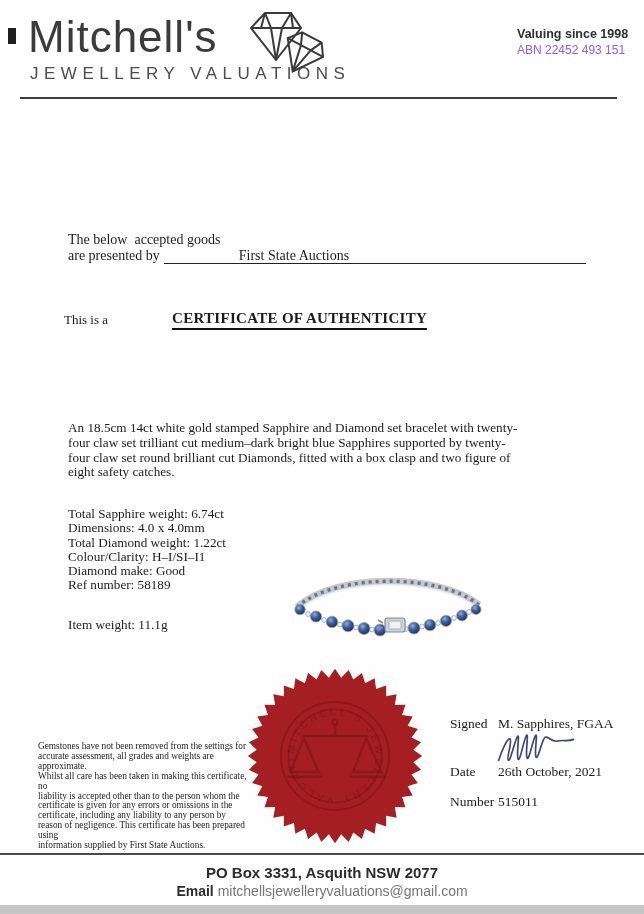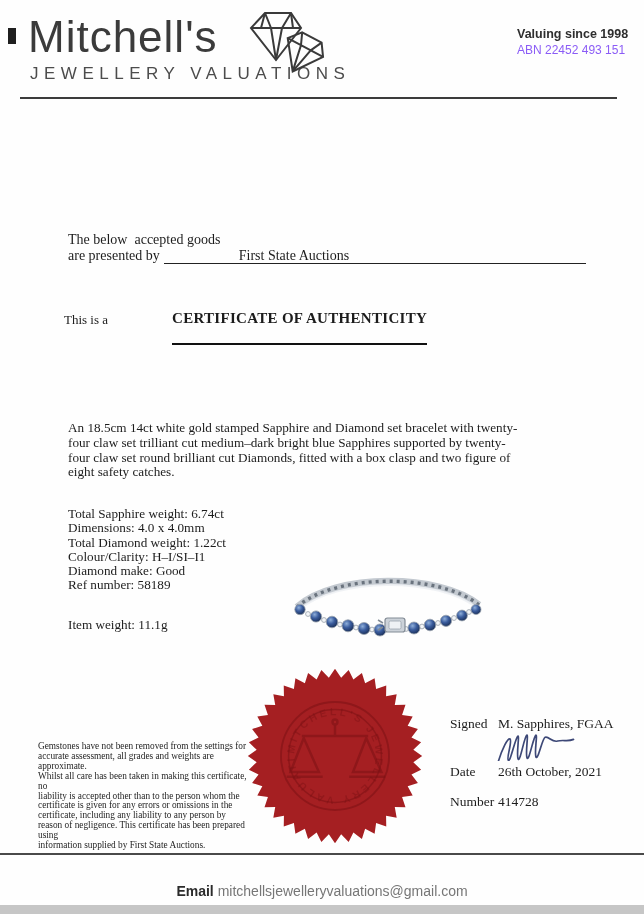--- a/index.html
+++ b/index.html
@@ -21,21 +21,21 @@
   .header-rule{position:absolute;left:20px;top:97px;width:597px;height:2px;background:#3c3c3c;}
   .scan-mark{position:absolute;left:8px;top:28px;width:8px;height:16px;background:#1f1f1f;}
   
   .intro{position:absolute;left:68px;top:232px;font-size:14px;line-height:15.5px;}
   .intro-line1{white-space:pre-wrap;}
   .presented-underline{display:inline-block;width:347px;border-bottom:1.5px solid #222;
     padding-left:75px;margin-left:4px;line-height:15.5px;}
   
   .title-prefix{position:absolute;left:64px;top:312px;font-size:13px;}
   .cert-title{position:absolute;left:172px;top:310px;font-size:15px;font-weight:bold;
-    letter-spacing:.3px;border-bottom:2px solid #111;padding-bottom:16px;}
+    letter-spacing:.3px;border-bottom:2px solid #111;padding-bottom:1px;}
   
   .description{position:absolute;left:68px;top:421px;width:500px;font-size:13.2px;
     line-height:14.8px;white-space:pre-line;}
   .details{position:absolute;left:68px;top:507px;font-size:13.2px;line-height:14.3px;white-space:pre-line;}
   .item-weight{position:absolute;left:68px;top:617px;font-size:13.2px;}
   
   .bracelet{position:absolute;left:285px;top:563px;}
   
   .seal{position:absolute;left:245px;top:666px;}
   .seal-burst{fill:var(--seal_red,#a51f22);}
@@ -191,28 +191,29 @@
   <div class="signature-svg">
     <svg width="90" height="30" viewBox="0 0 90 30">
       <path d="M3 26 C8 14 15 3 17 5 C19 8 11 24 13 26 C15 28 22 5 25 3 C27 2 21 23 23 26
                C25 28 31 5 34 3 C36 2 30 23 32 26 C34 28 40 6 43 4 C45 3 39 23 41 26
                C43 28 49 8 52 7 C56 6 58 13 64 12 C70 11 74 14 80 12" fill="none" stroke="var(--ink_blue,#3d4877)" stroke-width="1.7" stroke-linecap="round" transform="rotate(-6 45 15)"></path>
     </svg>
   </div>
   <div class="sig-label lbl-date">Date</div>
   <div class="sig-value val-date">26th October, 2021</div>
   <div class="sig-label lbl-number">Number</div>
-  <div class="sig-value val-number">414728</div>
+  <div class="sig-value val-number">515011</div>
 
   <div class="disclaimer">Gemstones have not been removed from the settings for
 accurate assessment, all grades and weights are approximate.
 Whilst all care has been taken in making this certificate, no
 liability is accepted other than to the person whom the
 certificate is given for any errors or omissions in the
 certificate, including any liability to any person by
 reason of negligence. This certificate has been prepared using
 information supplied by First State Auctions.</div>
 
   <div class="footer-rule"></div>
+  <div class="footer-address">PO Box 3331, Asquith NSW 2077</div>
   <div class="footer-email"><b>Email</b><span> </span><span>mitchellsjewelleryvaluations@gmail.com</span></div>
   <div class="bottom-strip"></div>
 
 </div>
 
 </body></html>

